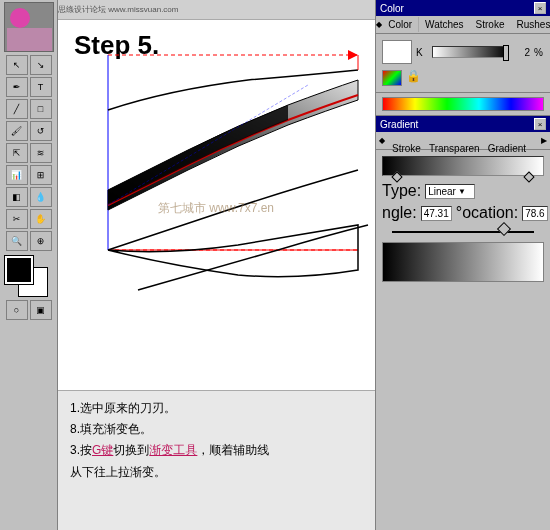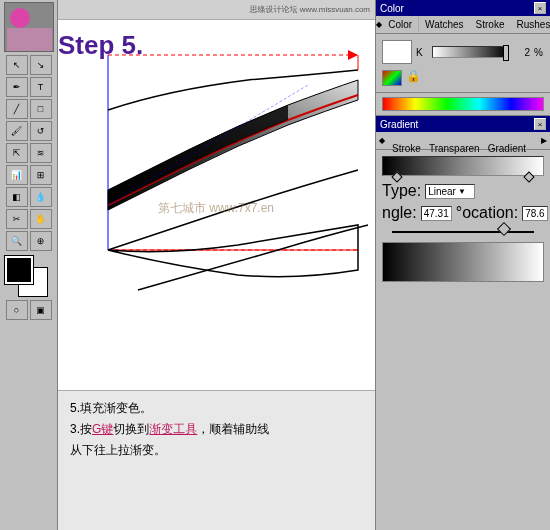--- a/index.html
+++ b/index.html
@@ -104,43 +104,42 @@
       display: flex;
       flex-direction: column;
     }
 
     
     .top-bar {
       height: 20px;
       background: #d0d0d0;
       display: flex;
       align-items: center;
-      justify-content: flex-end;
       padding-right: 5px;
       font-size: 8px;
       color: #555;
       border-bottom: 1px solid #aaa;
     }
 
     
     .canvas {
       flex: 1;
       background: #fff;
       position: relative;
       overflow: hidden;
     }
 
     
     .step-label {
       position: absolute;
       top: 10px;
-      left: 0;
+      left: 16px;
       font-size: 26px;
       font-weight: bold;
-      color: #4c1d95;
+      color: #000000;
       font-family: Arial, sans-serif;
     }
 
     
     .blade-container {
       position: absolute;
       top: 0; left: 0;
       width: 100%;
       height: 100%;
     }
@@ -532,21 +531,22 @@
 
           <path d="M 20,200 Q 80,215 150,225 Q 210,230 270,220 L 270,175 Q 210,185 150,195 Q 80,205 20,200 Z" fill="none" stroke="#000" stroke-width="1.5"></path>
 
           <line x1="20" y1="155" x2="220" y2="35" stroke="#0000ff" stroke-width="0.8" stroke-dasharray="3,2" opacity="0.5"></line>
         </svg>
 
         <div class="watermark">第七城市  www.7x7.en</div>
       </div>
 
       <div class="instructions">
-        <p>5.填充渐变色。</p>
+        <p>1.选中原来的刀刃。</p>
+        <p>8.填充渐变色。</p>
         <p>3.按<span class="highlight">G键</span>切换到<span class="highlight">渐变工具</span>，顺着辅助线</p>
         <p>从下往上拉渐变。</p>
       </div>
     </div>
   </div>
 
   <div class="right-panel">
 
     <div class="color-panel">
       <div class="panel-title-bar">

